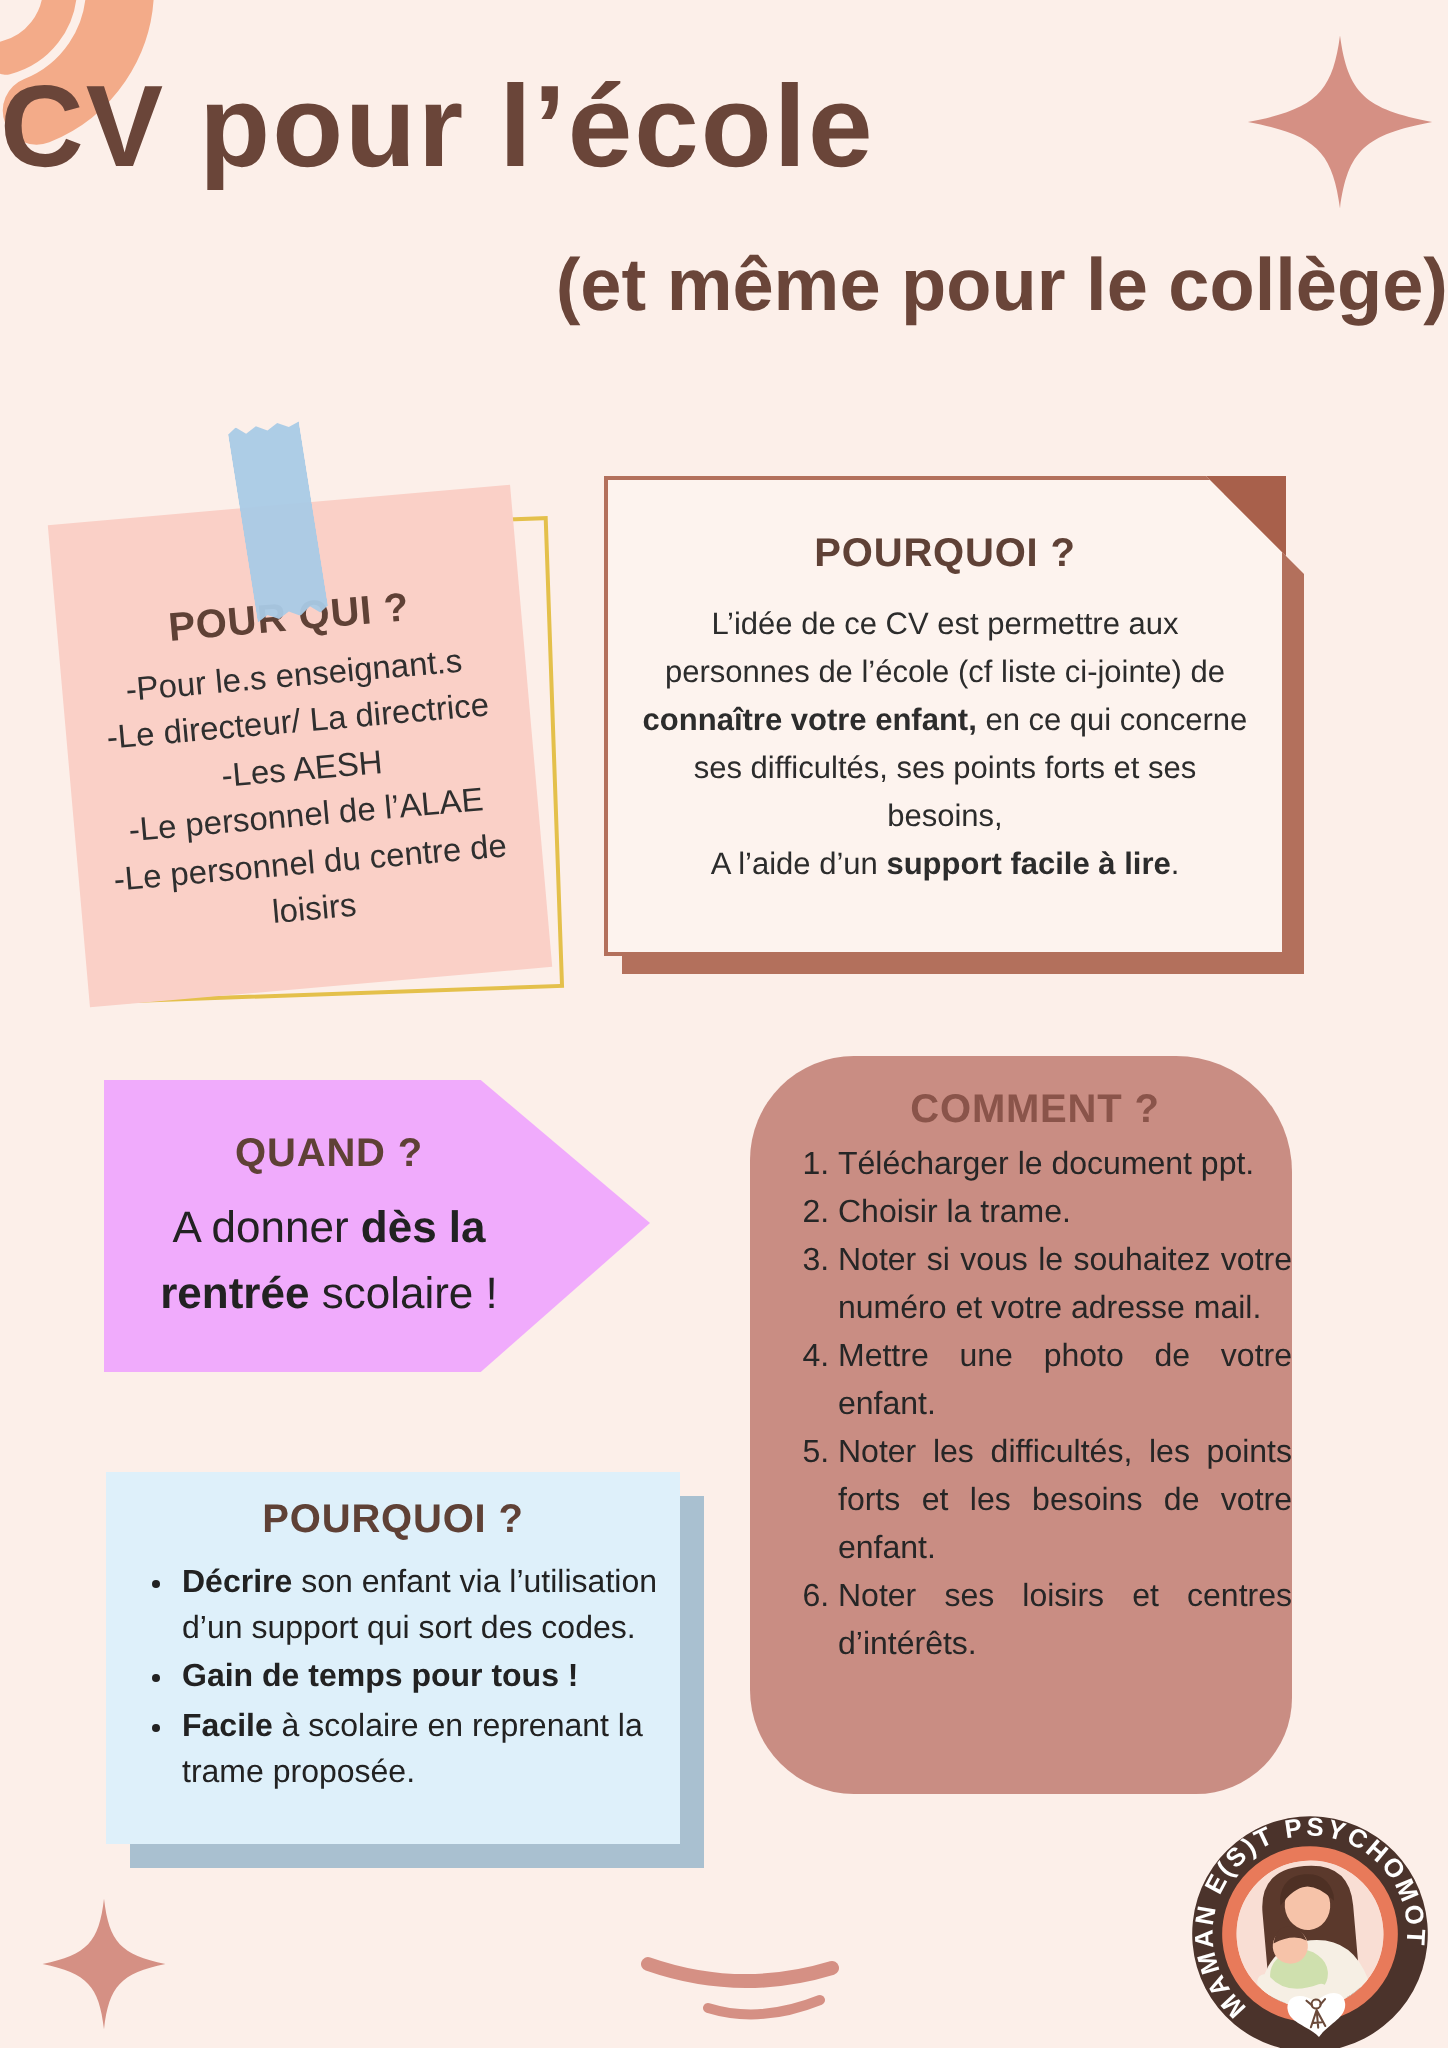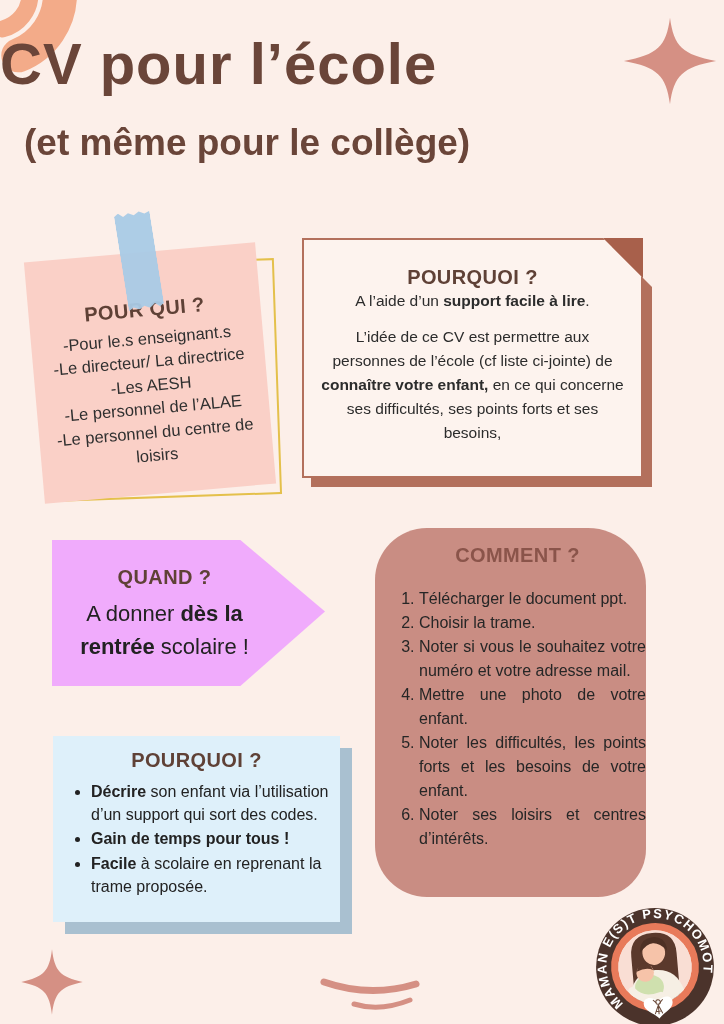--- a/index.html
+++ b/index.html
@@ -24,21 +24,21 @@
   .smile { position: absolute; left: 320px; top: 976px; z-index: 1; }
 
   
   .title {
     position: absolute; left: 0; top: 30px; width: 100%;
     text-align: left; font-size: 58px; font-weight: bold;
     color: #6a4539; letter-spacing: 1px; z-index: 2;
   }
   .subtitle {
     position: absolute; left: 0; top: 122px; width: 100%;
-    text-align: left; font-size: 37px; font-weight: bold;
+    text-align: right; font-size: 37px; font-weight: bold;
     color: #6a4539; z-index: 2; padding-left: 24px;
   }
 
   
   .ghost-note {
     position: absolute; left: 48px; top: 262px; width: 230px; height: 236px;
     border: 2.5px solid #e4c04b; transform: rotate(-2deg); z-index: 2;
   }
   .pink-note {
     position: absolute; left: 34px; top: 252px; width: 232px; height: 242px;
@@ -90,21 +90,21 @@
 
   
   .blob {
     position: absolute; left: 375px; top: 528px; width: 271px; height: 369px;
     background: #c98d83; z-index: 2;
     border-radius: 52px 58px 48px 52px;
     padding: 16px 0 0 14px;
   }
   .blob .note-heading { color: #8a544a; }
   .blob ol {
-    margin: 20px 0 0; padding-left: 30px;
+    margin: 4px 0 0; padding-left: 30px;
     font-size: 16px; line-height: 1.5; color: #262626;
     text-align: justify;
   }
 
   
   .bluebox {
     position: absolute; left: 53px; top: 736px; width: 287px; height: 186px;
     background: #def0fa; z-index: 2;
     box-shadow: 12px 12px 0 #a9c0d0;
     padding-top: 13px;
@@ -147,25 +147,25 @@
       <div>-Les AESH</div>
       <div>-Le personnel de l’ALAE</div>
       <div>-Le personnel du centre de loisirs</div>
     </div>
   </div>
   <div class="tape"></div>
 
   <div class="wnote-shadow"></div>
   <div class="wnote">
     <div class="note-heading">POURQUOI ?</div>
+    <p class="wbody">
+      <span>L’idée de ce CV est permettre aux personnes de l’école (cf liste ci-jointe) de </span><span class="b">connaître votre enfant,</span><span> en ce qui concerne ses difficultés, ses points forts et ses besoins,</span>
+    </p>
     <p class="wbody" style="margin-top:0">
       <span>A l’aide d’un </span><span class="b">support facile à lire</span><span>.</span>
-    </p>
-    <p class="wbody">
-      <span>L’idée de ce CV est permettre aux personnes de l’école (cf liste ci-jointe) de </span><span class="b">connaître votre enfant,</span><span> en ce qui concerne ses difficultés, ses points forts et ses besoins,</span>
     </p>
   </div>
   <div class="wnote-fold"></div>
 
   <div class="banner">
     <div class="banner-inner">
       <div class="note-heading">QUAND ?</div>
       <p>
         <span>A donner </span><span class="b">dès la rentrée</span><span> scolaire !</span>
       </p>

